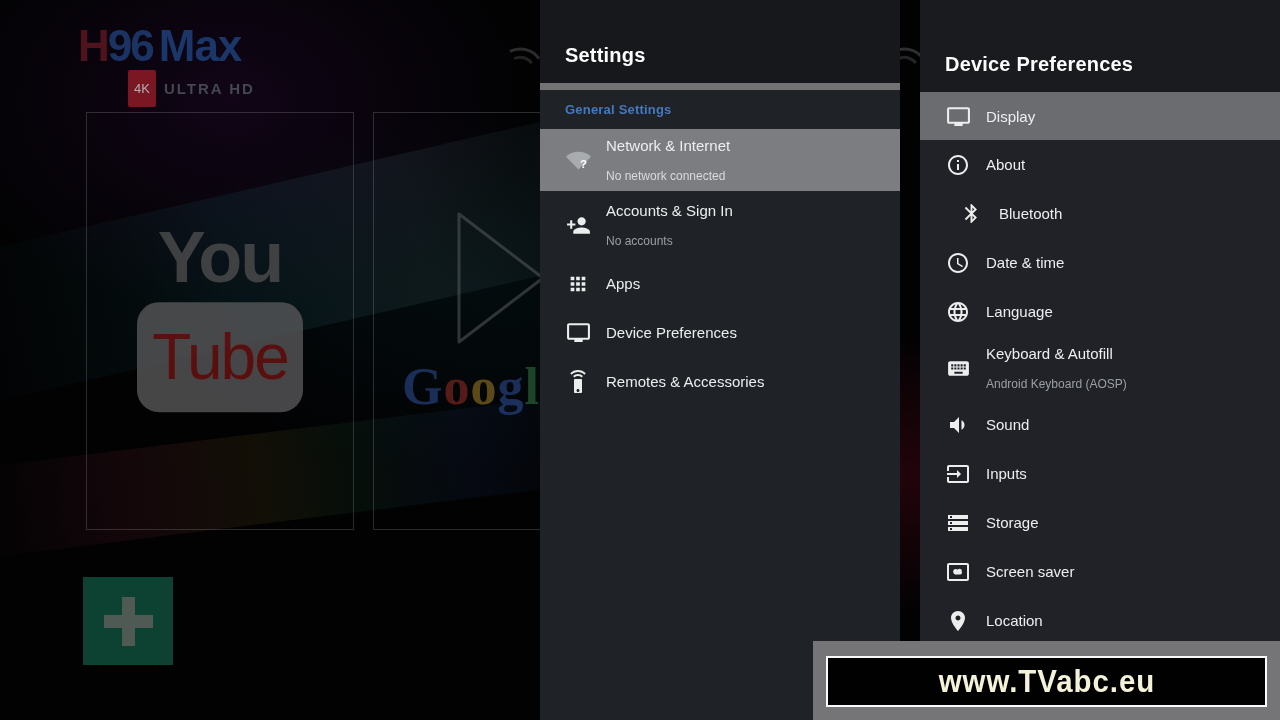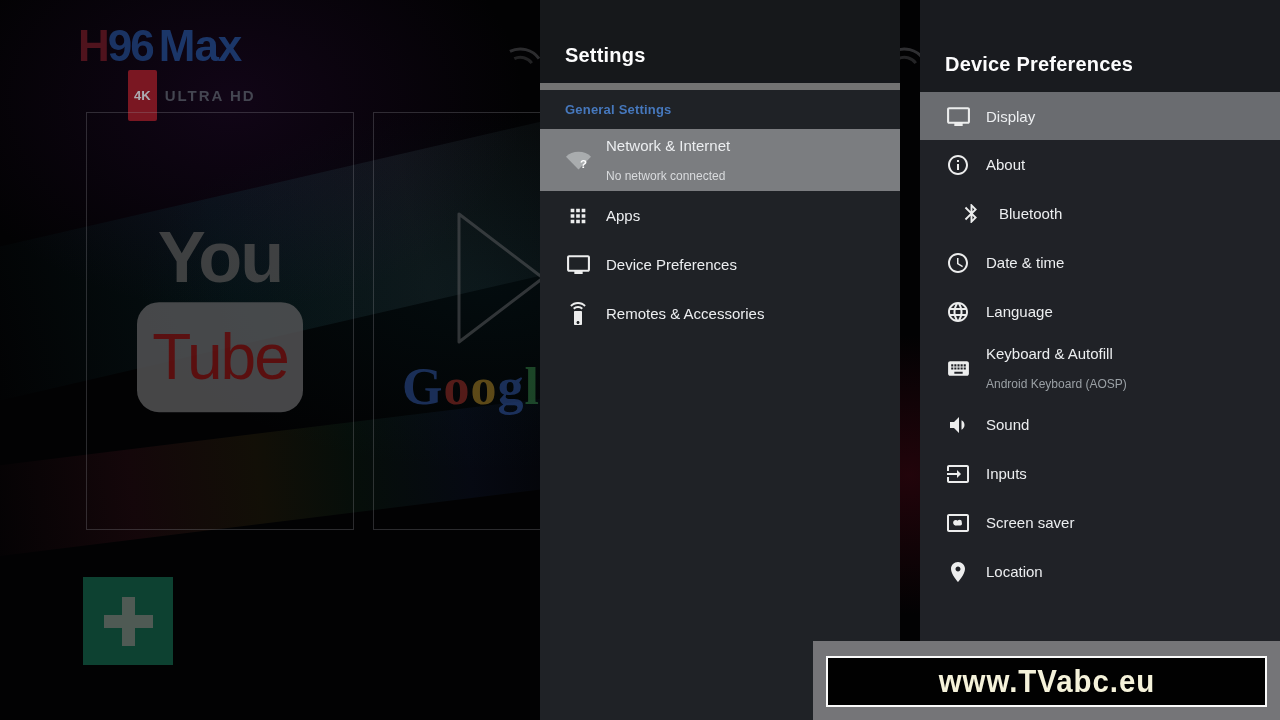--- a/index.html
+++ b/index.html
@@ -20,22 +20,22 @@
     background:linear-gradient(90deg,transparent,rgba(150,40,60,.12) 25%,rgba(160,130,40,.10) 45%,rgba(40,120,70,.10) 60%,rgba(40,70,150,.10) 78%,transparent);}
   .faint-wifi{position:absolute;opacity:.9;transform:rotate(14deg);}
 
   
   #brand{position:absolute;left:78px;top:24px;opacity:.85;}
   #brand .line1{font-weight:bold;font-size:44px;line-height:44px;letter-spacing:-2px;}
   #brand .h{color:#5c1620;}
   #brand .n96{color:#1d3c72;}
   #brand .max{color:#1e3f78;margin-left:6px;letter-spacing:-1px;}
   #brand .line2{display:flex;align-items:center;gap:8px;margin:2px 0 0 50px;}
-  #brand .badge4k{background:#8e1b26;color:#c9c9cd;font-weight:bold;font-size:13px;
-    padding:18px 6px;border-radius:2px;}
+  #brand .badge4k{background:#8e1b26;color:#c9c9cd;font-weight:normal;font-size:13px;
+    padding:11px 6px;border-radius:2px;}
   #brand .ultra{color:#4e525c;font-weight:bold;font-size:15px;letter-spacing:2px;}
 
   
   .tile{position:absolute;border:1px solid rgba(150,150,158,.28);}
   #tile-youtube{left:86px;top:112px;width:266px;height:416px;}
   #yt-logo{position:absolute;left:50%;top:50%;transform:translate(-50%,-52%);text-align:center;opacity:.82;}
   #yt-you{color:#4b4b4b;font-weight:bold;font-size:72px;line-height:70px;letter-spacing:-2px;}
   #yt-tube-box{margin-top:10px;background:#555557;border-radius:22px;width:166px;height:110px;
     display:flex;align-items:center;justify-content:center;}
   #yt-tube{color:#6e1212;font-weight:normal;font-size:64px;letter-spacing:-2px;}
@@ -141,20 +141,31 @@
             <svg width="27" height="27" viewBox="0 0 27 27">
               <path d="M13.5 4.8C8.5 4.8 4 6.7 1 9.7L13.5 22.5 26 9.7C23 6.7 18.5 4.8 13.5 4.8z" fill="#a9acae"></path>
               <text x="18.6" y="20.6" font-size="11.5" font-weight="bold" fill="#ffffff" text-anchor="middle" font-family="Liberation Sans,sans-serif">?</text>
             </svg>
           </span>
           <div class="texts">
             <div class="label">Network &amp; Internet</div>
             <div class="sublabel">No network connected</div>
           </div>
         </div>
+        <div class="row" style="height: 68px;">
+          <span class="icon">
+            <svg width="25" height="25" viewBox="0 0 24 24" fill="#eceded">
+              <path d="M15 12c2.21 0 4-1.79 4-4s-1.79-4-4-4-4 1.79-4 4 1.79 4 4 4zm-9-2V7H4v3H1v2h3v3h2v-3h3v-2H6zm9 4c-2.67 0-8 1.34-8 4v2h16v-2c0-2.66-5.33-4-8-4z"></path>
+            </svg>
+          </span>
+          <div class="texts">
+            <div class="label">Accounts &amp; Sign In</div>
+            <div class="sublabel">No accounts</div>
+          </div>
+        </div>
         <div class="row" style="height: 49px;">
           <span class="icon">
             <svg width="22" height="22" viewBox="0 0 24 24" fill="#eceded">
               <path d="M4 8h4V4H4v4zm6 0h4V4h-4v4zm6-4v4h4V4h-4zM4 14h4v-4H4v4zm6 0h4v-4h-4v4zm6 0h4v-4h-4v4zM4 20h4v-4H4v4zm6 0h4v-4h-4v4zm6 0h4v-4h-4v4z"></path>
             </svg>
           </span>
           <div class="texts">
             <div class="label">Apps</div>
           </div>
         </div>
@@ -258,20 +269,30 @@
           </div>
         </div>
         <div class="row" style="height: 49px;">
           <span class="icon">
             <svg width="24" height="24" viewBox="0 0 24 24" fill="#eceded">
               <path d="M21 3.01H3c-1.1 0-2 .9-2 2V9h2V4.99h18v14.03H3V15H1v4.01c0 1.1.9 1.98 2 1.98h18c1.1 0 2-.88 2-1.98v-14c0-1.11-.9-2-2-2zM11 16l4-4-4-4v3H1v2h10v3z"></path>
             </svg>
           </span>
           <div class="texts">
             <div class="label">Inputs</div>
+          </div>
+        </div>
+        <div class="row" style="height: 49px;">
+          <span class="icon">
+            <svg width="24" height="24" viewBox="0 0 24 24" fill="#eceded">
+              <path d="M2 20h20v-4H2v4zm2-3h2v2H4v-2zM2 4v4h20V4H2zm4 3H4V5h2v2zm-4 7h20v-4H2v4zm2-3h2v2H4v-2z"></path>
+            </svg>
+          </span>
+          <div class="texts">
+            <div class="label">Storage</div>
           </div>
         </div>
         <div class="row" style="height: 49px;">
           <span class="icon">
             <svg width="24" height="24" viewBox="0 0 24 24" fill="#eceded">
               <path d="M21 3H3c-1.1 0-2 .9-2 2v14c0 1.1.9 2 2 2h18c1.1 0 2-.9 2-2V5c0-1.1-.9-2-2-2zm0 16H3V5h18v14z"></path>
               <circle cx="9.8" cy="11.6" r="2.6"></circle>
               <circle cx="13.6" cy="10.9" r="2.2"></circle>
               <rect x="7.8" y="11" width="8.2" height="3.5" rx="1.7"></rect>
             </svg>

